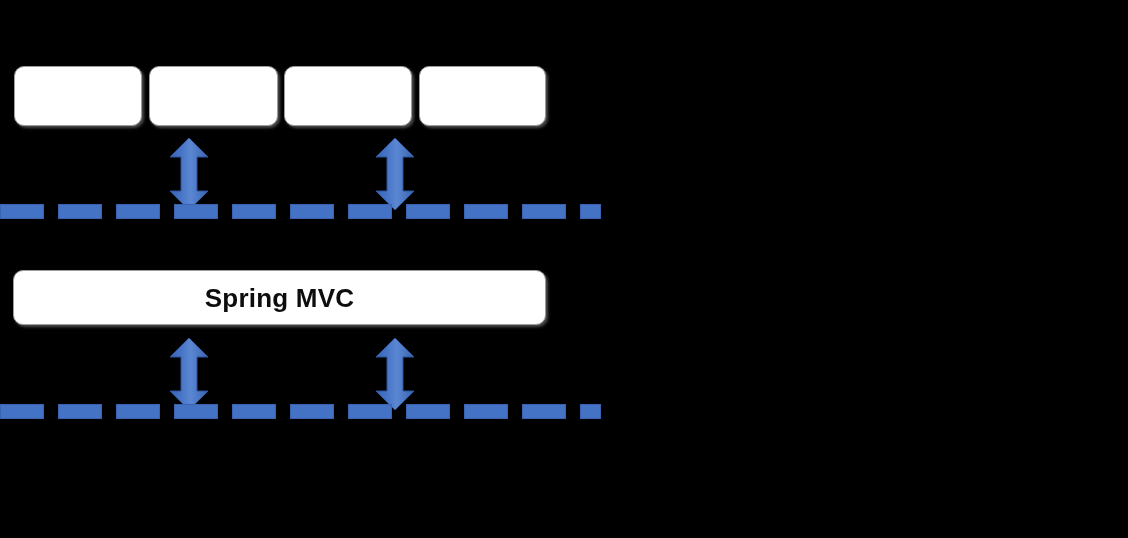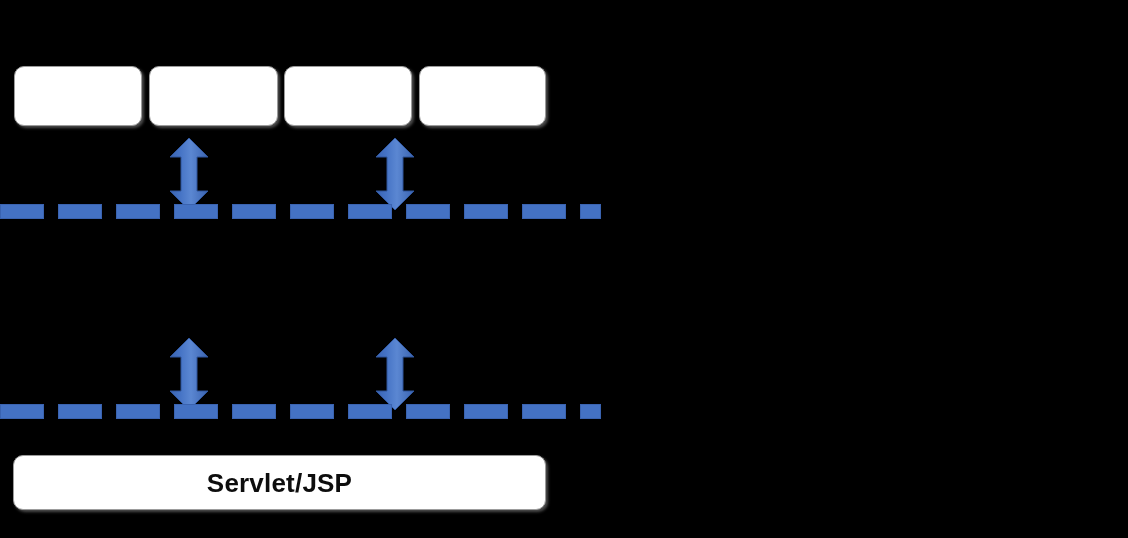--- a/index.html
+++ b/index.html
@@ -108,20 +108,23 @@
       <div class="dash" style="left: 174px; width: 44px;"></div>
       <div class="dash" style="left: 232px; width: 44px;"></div>
       <div class="dash" style="left: 290px; width: 44px;"></div>
       <div class="dash" style="left: 348px; width: 44px;"></div>
       <div class="dash" style="left: 406px; width: 44px;"></div>
       <div class="dash" style="left: 464px; width: 44px;"></div>
       <div class="dash" style="left: 522px; width: 44px;"></div>
       <div class="dash" style="left: 580px; width: 21px;"></div>
     </div>
 
+  <div class="layer-box" style="left: 13px; top: 270px; width: 533px; height: 55px;">
+    <span class="box-label">Spring MVC</span>
+  </div>
 
   <div class="d-arrow" style="left: 170px; top: 338px; width: 38px; height: 72px;">
     <svg viewBox="0 0 38 72" preserveAspectRatio="none" aria-hidden="true">
       <polygon points="19,0 38,19 27,19 27,53 38,53 19,72 0,53 11,53 11,19 0,19" fill="url(#agrad1)" stroke="#2F559B" stroke-width="1"></polygon>
     </svg>
   </div>
   <div class="d-arrow" style="left: 376px; top: 338px; width: 38px; height: 72px;">
     <svg viewBox="0 0 38 72" preserveAspectRatio="none" aria-hidden="true">
       <polygon points="19,0 38,19 27,19 27,53 38,53 19,72 0,53 11,53 11,19 0,19" fill="url(#agrad1)" stroke="#2F559B" stroke-width="1"></polygon>
     </svg>
@@ -134,17 +137,14 @@
       <div class="dash" style="left: 174px; width: 44px;"></div>
       <div class="dash" style="left: 232px; width: 44px;"></div>
       <div class="dash" style="left: 290px; width: 44px;"></div>
       <div class="dash" style="left: 348px; width: 44px;"></div>
       <div class="dash" style="left: 406px; width: 44px;"></div>
       <div class="dash" style="left: 464px; width: 44px;"></div>
       <div class="dash" style="left: 522px; width: 44px;"></div>
       <div class="dash" style="left: 580px; width: 21px;"></div>
     </div>
 
-  <div class="layer-box" style="left: 13px; top: 455px; width: 533px; height: 55px;">
-    <span class="box-label">Servlet/JSP</span>
-  </div>
 
 </div>
 
 </body></html>

